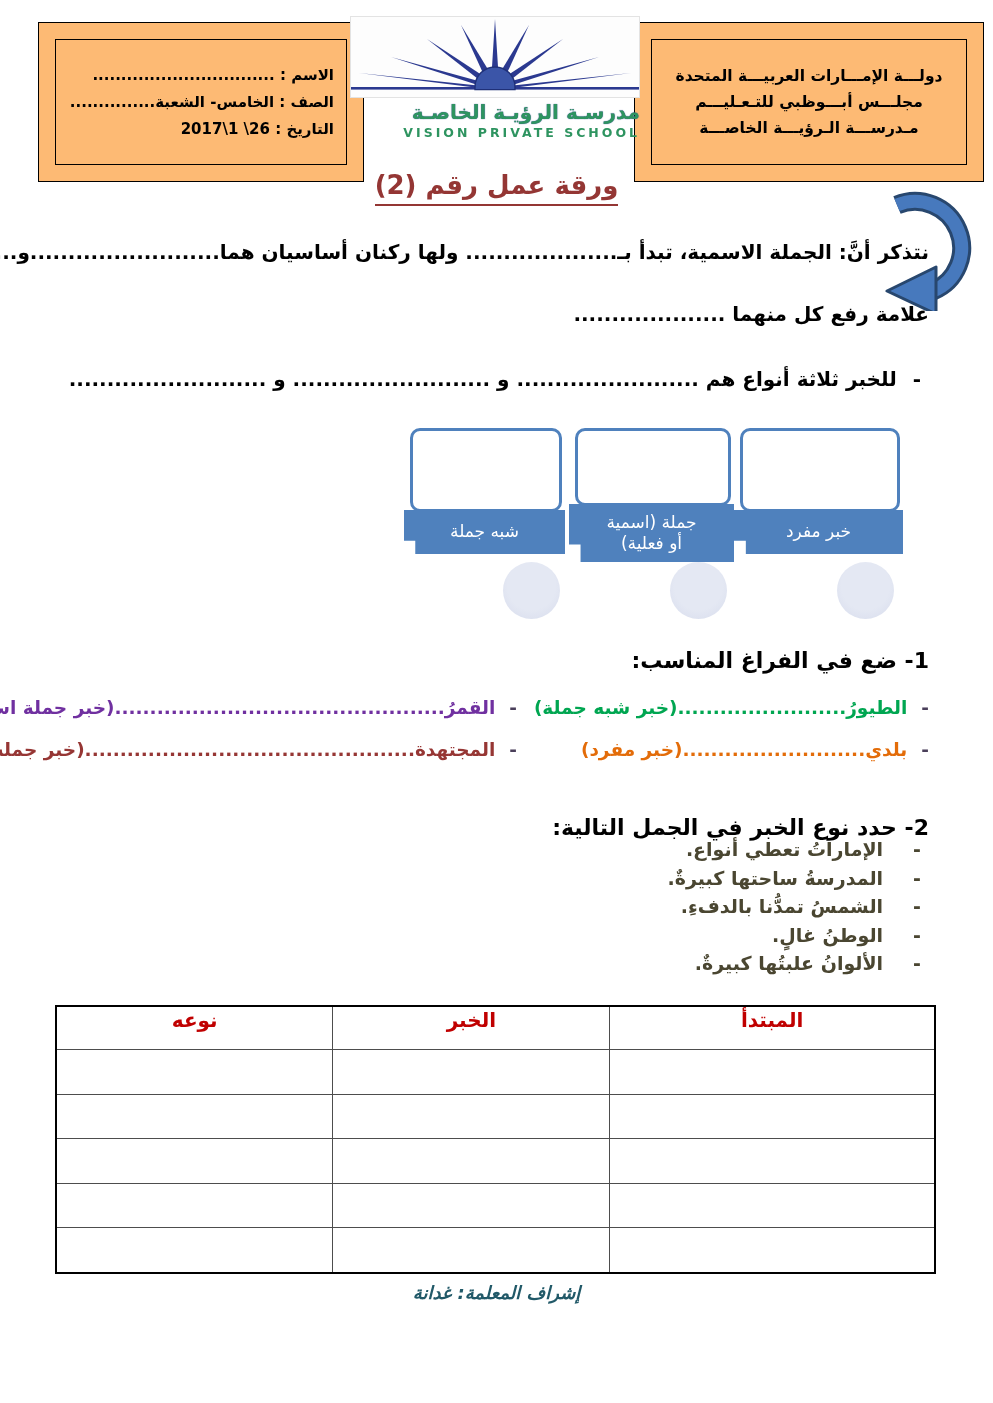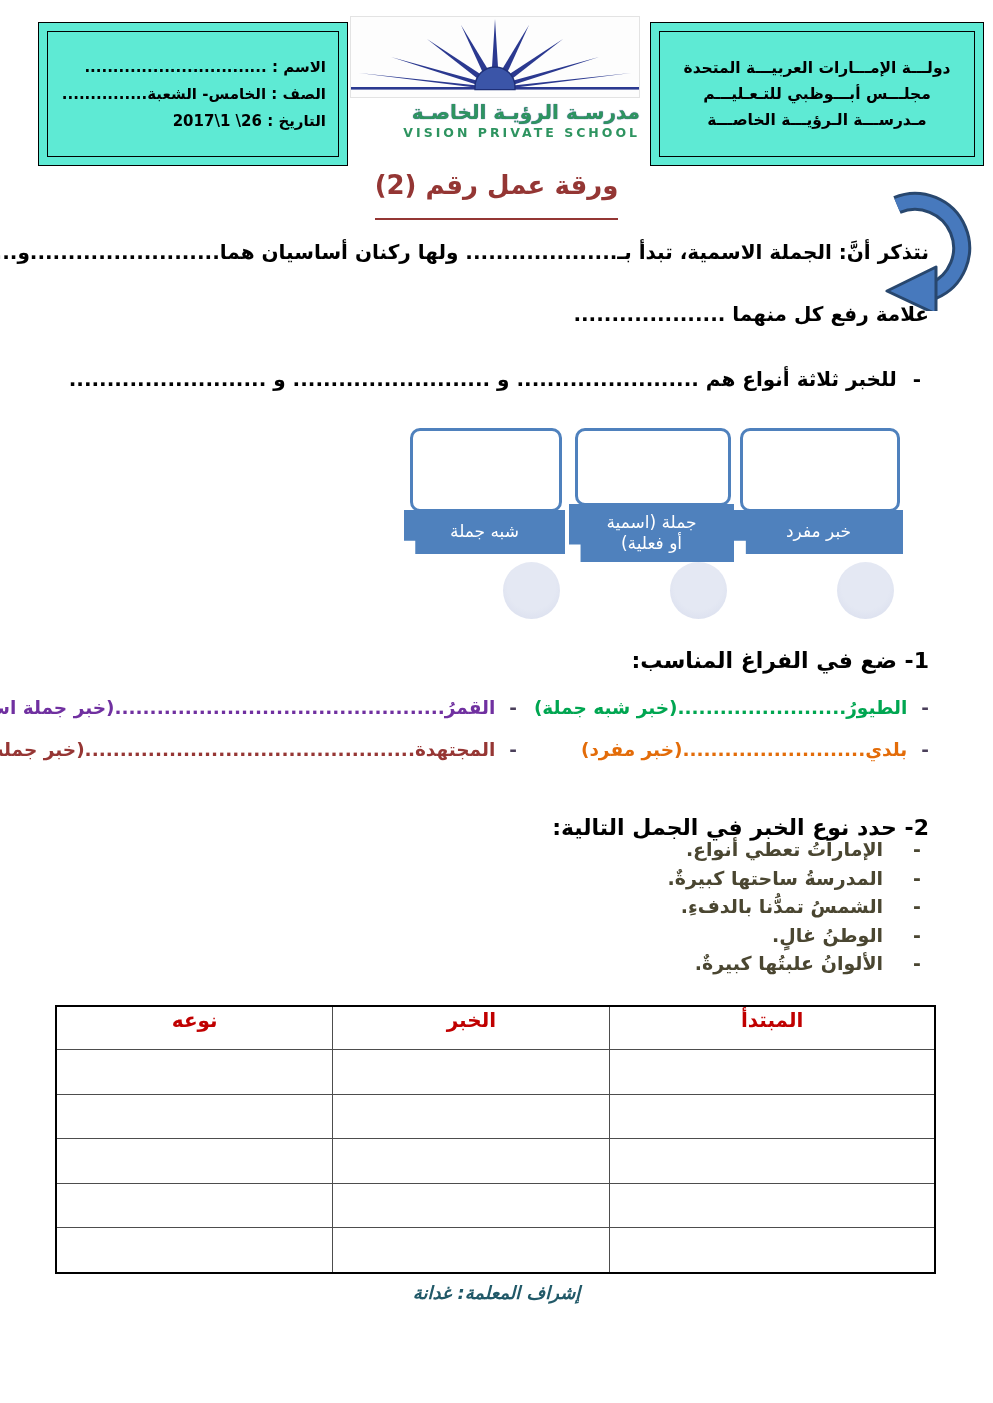--- a/index.html
+++ b/index.html
@@ -2,39 +2,39 @@
 <html lang="ar" dir="rtl" style="--title-maroon: #943634; --green: #00a651; --purple: #7030a0; --orange: #e36c09; --dark-red: #963634; --olive: #4a4631; --table-header-red: #c00000; --truck-blue: #4f81bd; --wheel-gray: #d6dbec; --arrow-blue: #4779bd; --arrow-border: #28476e; --logo-blue: #2b3990; --logo-green: #2e9460; --footer-teal: #215968;"><head>
 <meta charset="utf-8">
 <style>
   html,body{margin:0;padding:0;background:#888;}
   .page{
     position:relative; width:993px; height:1403px; margin:0 auto;
     background:#ffffff; direction:rtl; overflow:hidden;
     font-family:"DejaVu Sans", sans-serif; color:#000;
   }
   
-  .dbox{position:absolute; border:1.6px solid #000; padding:8px; background:#5eead4;}
+  .dbox{position:absolute; border:1.6px solid #000; padding:16px; background:#fdba74;}
   .dbox-inner{border:1px solid #000; width:100%; height:100%; box-sizing:border-box;
     display:flex; flex-direction:column; justify-content:center;}
   .gov-box{top:22px; right:9px; width:316px; height:126px;}
   .gov-box .dbox-inner{align-items:center; gap:8px;}
   .gov-line{font-size:15.5px; font-weight:bold; white-space:nowrap;}
   .info-box{top:22px; left:38px; width:292px; height:126px;}
   .info-box .dbox-inner{padding:0 12px; gap:9px;}
   .info-line{font-size:15px; font-weight:bold; white-space:nowrap; text-align:right;}
   .logo{position:absolute; top:16px; left:352px; width:288px; text-align:right;}
   .logo svg{display:block; border:1px solid #e3e3e3; background:#fdfdfd;}
   .logo-ar{font-size:20px; font-weight:bold; color:var(--logo-green); margin-top:2px;
     text-shadow:0 0 1px var(--logo-blue); letter-spacing:1px;}
   .logo-en{font-size:12.5px; font-weight:bold; color:var(--logo-green); letter-spacing:3px;
     direction:ltr; margin-top:1px;}
   
   .title{position:absolute; top:170px; left:0; right:0; text-align:center;}
   .title span{font-size:26px; font-weight:bold; color:var(--title-maroon);
-    border-bottom:2.5px solid var(--title-maroon); padding-bottom:18px;}
+    border-bottom:2.5px solid var(--title-maroon); padding-bottom:4px;}
   
   .curved-arrow{position:absolute; top:183px; right:12px; width:100px; height:128px; z-index:5;}
   
   .intro-line1{position:absolute; top:240px; right:64px; font-size:20px; font-weight:bold; white-space:nowrap;}
   .intro-line2{position:absolute; top:302px; right:64px; font-size:20px; font-weight:bold; white-space:nowrap;}
   .types-line{position:absolute; top:367px; right:72px; display:flex; gap:16px;
     font-size:20px; font-weight:bold; white-space:nowrap; align-items:baseline;}
   
   .trucks{position:absolute; top:428px; left:0; right:0; height:195px;}
   .truck{position:absolute;}

